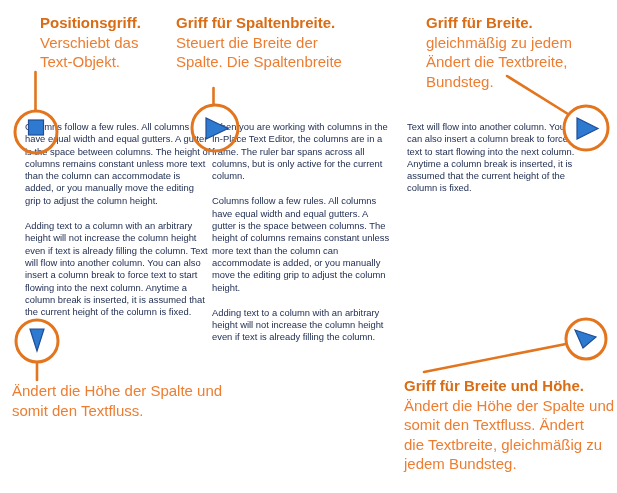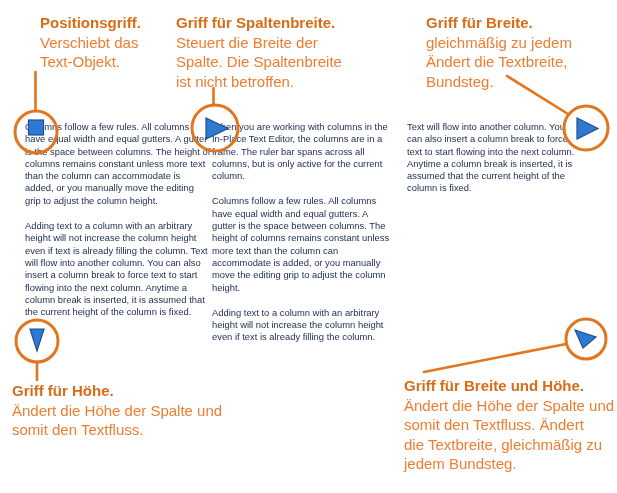--- a/index.html
+++ b/index.html
@@ -88,32 +88,30 @@
   <div class="callout" style="left:14px; top:13px;margin-left:26px;">
     <div class="title">Positionsgriff.</div>
     <div class="line">Verschiebt das</div>
     <div class="line">Text-Objekt.</div>
   </div>
 
   <div class="callout" style="left:176px; top:13px;">
     <div class="title">Griff für Spaltenbreite.</div>
     <div class="line">Steuert die Breite der</div>
     <div class="line">Spalte. Die Spaltenbreite</div>
-    <div class="line">ist nicht betroffen.</div>
   </div>
 
   <div class="callout" style="left:426px; top:13px;">
     <div class="title">Griff für Breite.</div>
     <div class="line">gleichmäßig zu jedem</div>
     <div class="line">Ändert die Textbreite,</div>
     <div class="line">Bundsteg.</div>
   </div>
 
   <div class="callout" style="left:12px; top:381px;">
-    <div class="title">Griff für Höhe.</div>
     <div class="line">Ändert die Höhe der Spalte und</div>
     <div class="line">somit den Textfluss.</div>
   </div>
 
   <div class="callout" style="left:404px; top:376px;">
     <div class="title">Griff für Breite und Höhe.</div>
     <div class="line">Ändert die Höhe der Spalte und</div>
     <div class="line">somit den Textfluss. Ändert</div>
     <div class="line">die Textbreite, gleichmäßig zu</div>
     <div class="line">jedem Bundsteg.</div>

